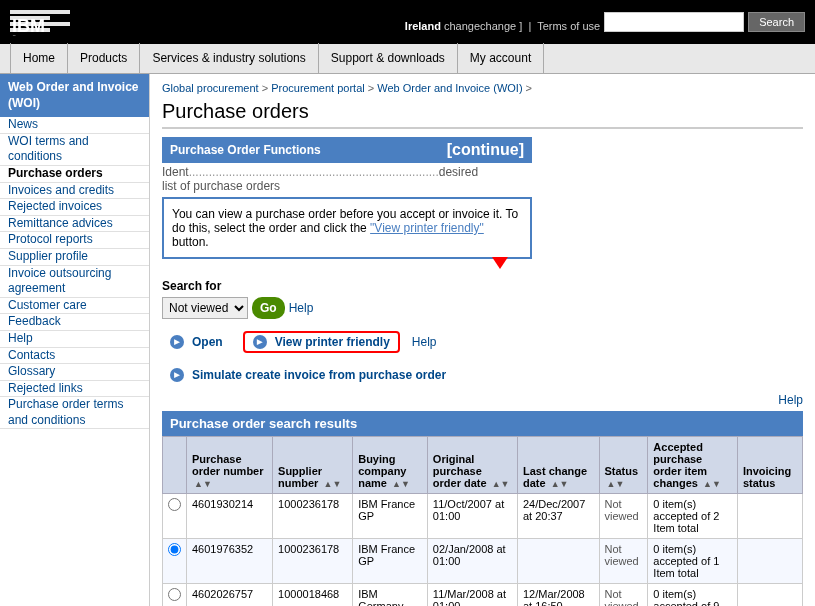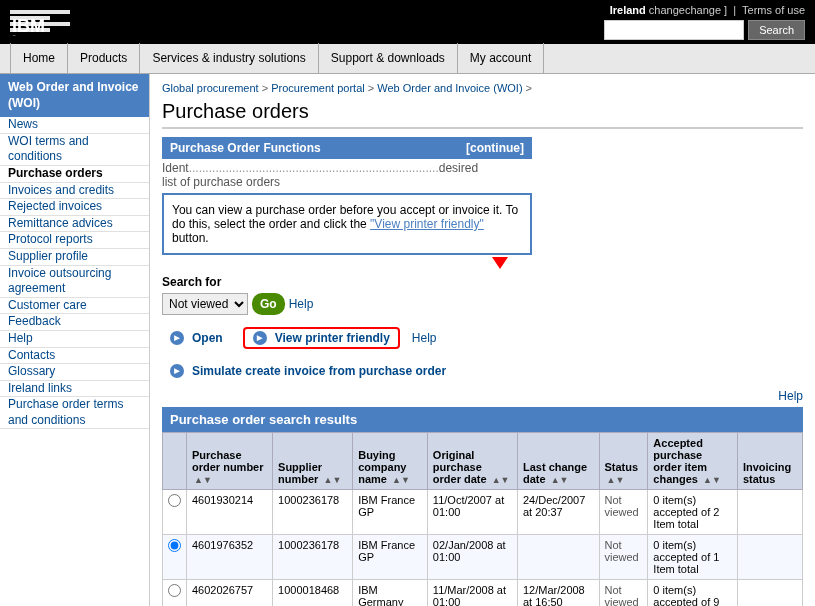--- a/index.html
+++ b/index.html
@@ -14,21 +14,21 @@
       justify-content: space-between;
       padding: 4px 10px;
       height: 44px;
     }
     #ibm-logo {
       width: 60px;
       height: 30px;
     }
     #top-right {
       display: flex;
-      flex-direction: column;
+      flex-direction: row;
       align-items: flex-end;
       gap: 4px;
       margin-left: 30px;
     }
     #top-links {
       color: #ccc;
       font-size: 11px;
     }
     #top-links a { color: #ccc; text-decoration: none; }
     #top-links span { color: #fff; font-weight: bold; }
@@ -139,21 +139,21 @@
       display: flex;
       align-items: center;
       justify-content: space-between;
       padding: 4px 8px;
       font-size: 12px;
       font-weight: bold;
       width: 370px;
     }
     .po-functions-bar .continue-btn {
       color: #fff;
-      font-size: 12px;
+      font-size: 16px;
     }
     .tooltip-content {
       border: 2px solid #4a7fc1;
       background: #fff;
       padding: 8px;
       width: 370px;
       font-size: 12px;
       color: #000;
       position: relative;
     }
@@ -357,21 +357,21 @@
     <div class="sidebar-item">Rejected invoices</div>
     <div class="sidebar-item">Remittance advices</div>
     <div class="sidebar-item">Protocol reports</div>
     <div class="sidebar-item">Supplier profile</div>
     <div class="sidebar-item">Invoice outsourcing agreement</div>
     <div class="sidebar-item">Customer care</div>
     <div class="sidebar-item">Feedback</div>
     <div class="sidebar-item">Help</div>
     <div class="sidebar-item">Contacts</div>
     <div class="sidebar-item">Glossary</div>
-    <div class="sidebar-item">Ireland links</div>
+    <div class="sidebar-item">Rejected links</div>
     <div class="sidebar-item">Purchase order terms and conditions</div>
 
   </div>
 
   <div id="main">
 
     
     <div id="breadcrumb">
       <a>Global procurement</a> &gt;
       <a>Procurement portal</a> &gt;

